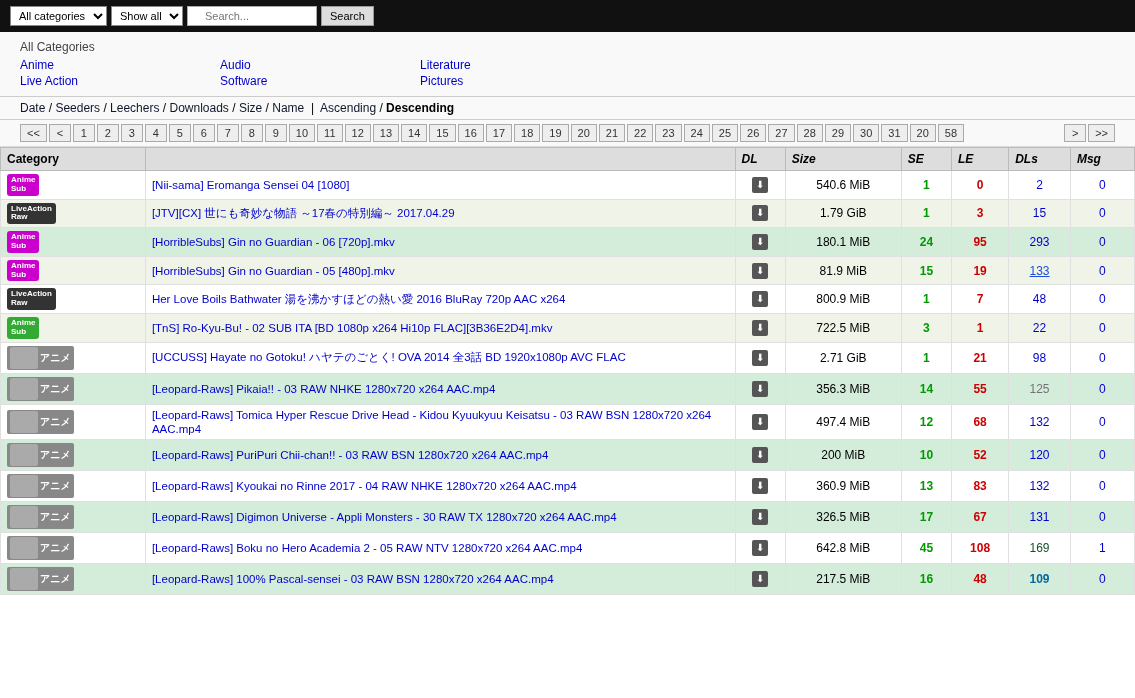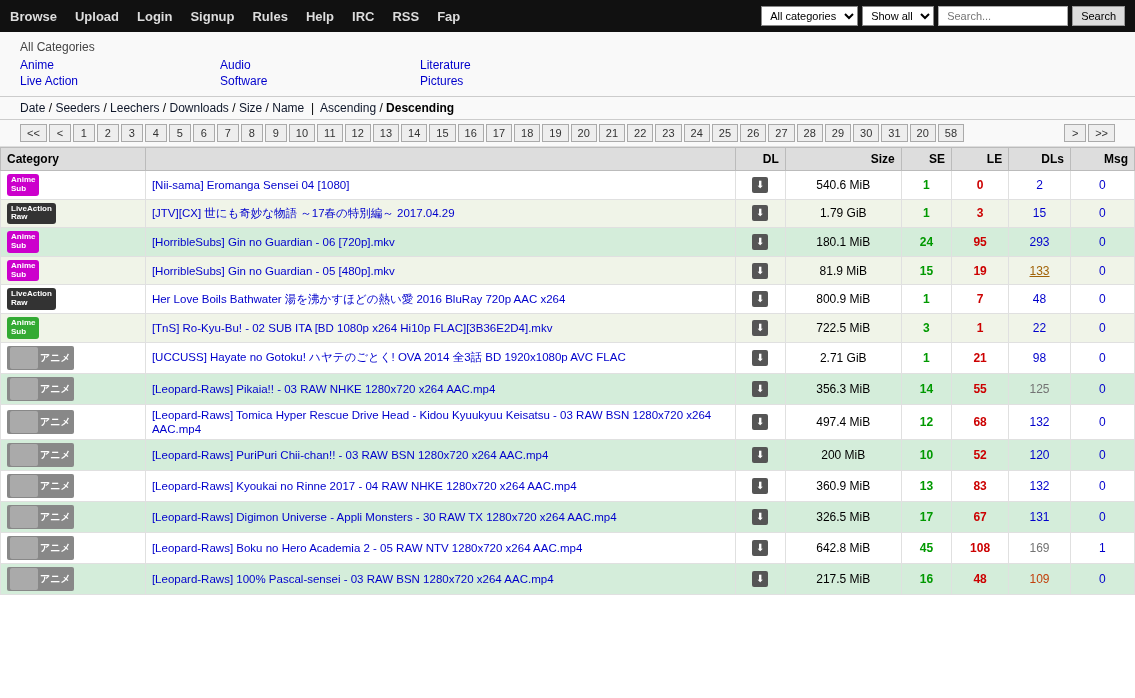--- a/index.html
+++ b/index.html
@@ -22,21 +22,21 @@
     }
     #topnav .search-area { display: flex; gap: 4px; align-items: center; }
     #topnav select {
       font-size: 11px;
       padding: 2px 4px;
       border: 1px solid #888;
       background: #fff;
     }
     #topnav input[type="text"] {
       font-size: 11px;
-      padding: 3px 8px;
+      padding: 3px 17px;
       border: 1px solid #aaa;
       width: 130px;
     }
     #topnav button {
       font-size: 11px;
       padding: 3px 8px;
       background: #ddd;
       border: 1px solid #999;
       cursor: pointer;
     }
@@ -107,21 +107,21 @@
     #torrent-table thead tr {
       background: #ddd;
     }
     #torrent-table thead th {
       padding: 4px 6px;
       text-align: left;
       font-weight: bold;
       border: 1px solid #bbb;
       white-space: nowrap;
     }
-    #torrent-table thead th.num { text-align: right; }
+    #torrent-table thead th.num { text-align: left; font-style: italic; }
     #torrent-table tbody tr { border-bottom: 1px solid #ddd; }
     #torrent-table tbody tr:nth-child(odd) { background: #fff; }
     #torrent-table tbody tr:nth-child(even) { background: #f0f4e8; }
     #torrent-table td {
       padding: 3px 6px;
       vertical-align: middle;
       border: 1px solid #e0e0e0;
     }
     #torrent-table td.num { text-align: center; }
     .badge {
@@ -172,31 +172,20 @@
       vertical-align: middle;
       line-height: 1.3;
       min-width: 36px;
       text-align: center;
     }
   </style>
 </head>
 <body>
 
 <div id="topnav">
-  <div class="nav-links">
-    <a href="#">Browse</a>
-    <a href="#">Upload</a>
-    <a href="#">Login</a>
-    <a href="#">Signup</a>
-    <a href="#">Rules</a>
-    <a href="#">Help</a>
-    <a href="#">IRC</a>
-    <a href="#">RSS</a>
-    <a href="#">Fap</a>
-  </div>
   <div class="search-area">
     <select>
       <option>All categories</option>
     </select>
     <select>
       <option>Show all</option>
     </select>
     <input type="text" placeholder="Search..." style="">
     <button>Search</button>
   </div>
@@ -314,21 +303,21 @@
         <td class="num" style="color: rgb(0, 0, 204);">293</td>
         <td class="num" style="color: rgb(0, 0, 204);">0</td>
       </tr>
       <tr>
         <td style="white-space: nowrap;"><span class="badge" style="background: rgb(204, 0, 204);"><span class="badge-inner">Anime</span><span class="badge-inner">Sub</span></span></td>
         <td><a class="torrent-name" href="#">[HorribleSubs] Gin no Guardian - 05 [480p].mkv</a></td>
         <td class="num"><span class="dl-icon">⬇</span></td>
         <td class="num size-col">81.9 MiB</td>
         <td class="num"><span class="se-green">15</span></td>
         <td class="num"><span class="le-red">19</span></td>
-        <td class="num" style="color: #a16207; text-decoration: underline;">133</td>
+        <td class="num" style="color: #1d4ed8; text-decoration: underline;">133</td>
         <td class="num" style="color: rgb(0, 0, 204);">0</td>
       </tr>
       <tr>
         <td style="white-space: nowrap;"><span class="badge" style="background: rgb(51, 51, 51);"><span class="badge-inner">LiveAction</span><span class="badge-inner">Raw</span></span></td>
         <td><a class="torrent-name" href="#">Her Love Boils Bathwater 湯を沸かすほどの熱い愛 2016 BluRay 720p AAC x264</a></td>
         <td class="num"><span class="dl-icon">⬇</span></td>
         <td class="num size-col">800.9 MiB</td>
         <td class="num"><span class="se-green">1</span></td>
         <td class="num"><span class="le-red">7</span></td>
         <td class="num" style="color: rgb(0, 0, 204);">48</td>
@@ -425,30 +414,30 @@
       <tr>
         <td style="white-space: nowrap;"><span class="animeraw-badge-wrap" style="background: rgb(136, 136, 136); display: inline-flex; flex-direction: row; align-items: center; gap: 2px; padding: 1px 3px; border-radius: 2px; margin-right: 4px; vertical-align: middle;">
             <span style="display: inline-block; width: 28px; height: 22px; background: rgb(170, 170, 170); border-radius: 2px; overflow: hidden; flex-shrink: 0;"></span>
             <span style="color: rgb(255, 255, 255); font-size: 10px; font-weight: bold;">アニメ</span>
           </span></td>
         <td><a class="torrent-name" href="#">[Leopard-Raws] Boku no Hero Academia 2 - 05 RAW NTV 1280x720 x264 AAC.mp4</a></td>
         <td class="num"><span class="dl-icon">⬇</span></td>
         <td class="num size-col">642.8 MiB</td>
         <td class="num"><span class="se-green">45</span></td>
         <td class="num"><span class="le-red">108</span></td>
-        <td class="num" style="color: #737373;">169</td>
+        <td class="num" style="color: #14532d;">169</td>
         <td class="num" style="color: rgb(0, 0, 204);">1</td>
       </tr>
       <tr style="background: rgb(212, 237, 218);">
         <td style="white-space: nowrap;"><span class="animeraw-badge-wrap" style="background: rgb(136, 136, 136); display: inline-flex; flex-direction: row; align-items: center; gap: 2px; padding: 1px 3px; border-radius: 2px; margin-right: 4px; vertical-align: middle;">
             <span style="display: inline-block; width: 28px; height: 22px; background: rgb(170, 170, 170); border-radius: 2px; overflow: hidden; flex-shrink: 0;"></span>
             <span style="color: rgb(255, 255, 255); font-size: 10px; font-weight: bold;">アニメ</span>
           </span></td>
         <td><a class="torrent-name" href="#">[Leopard-Raws] 100% Pascal-sensei - 03 RAW BSN 1280x720 x264 AAC.mp4</a></td>
         <td class="num"><span class="dl-icon">⬇</span></td>
         <td class="num size-col">217.5 MiB</td>
         <td class="num"><span class="se-green">16</span></td>
         <td class="num"><span class="le-red">48</span></td>
-        <td class="num" style="color: #c2410c;">109</td>
+        <td class="num" style="color: #0369a1; font-weight: bold;">109</td>
         <td class="num" style="color: rgb(0, 0, 204);">0</td>
       </tr>
     </tbody>
 </table>
 
 </body></html>

